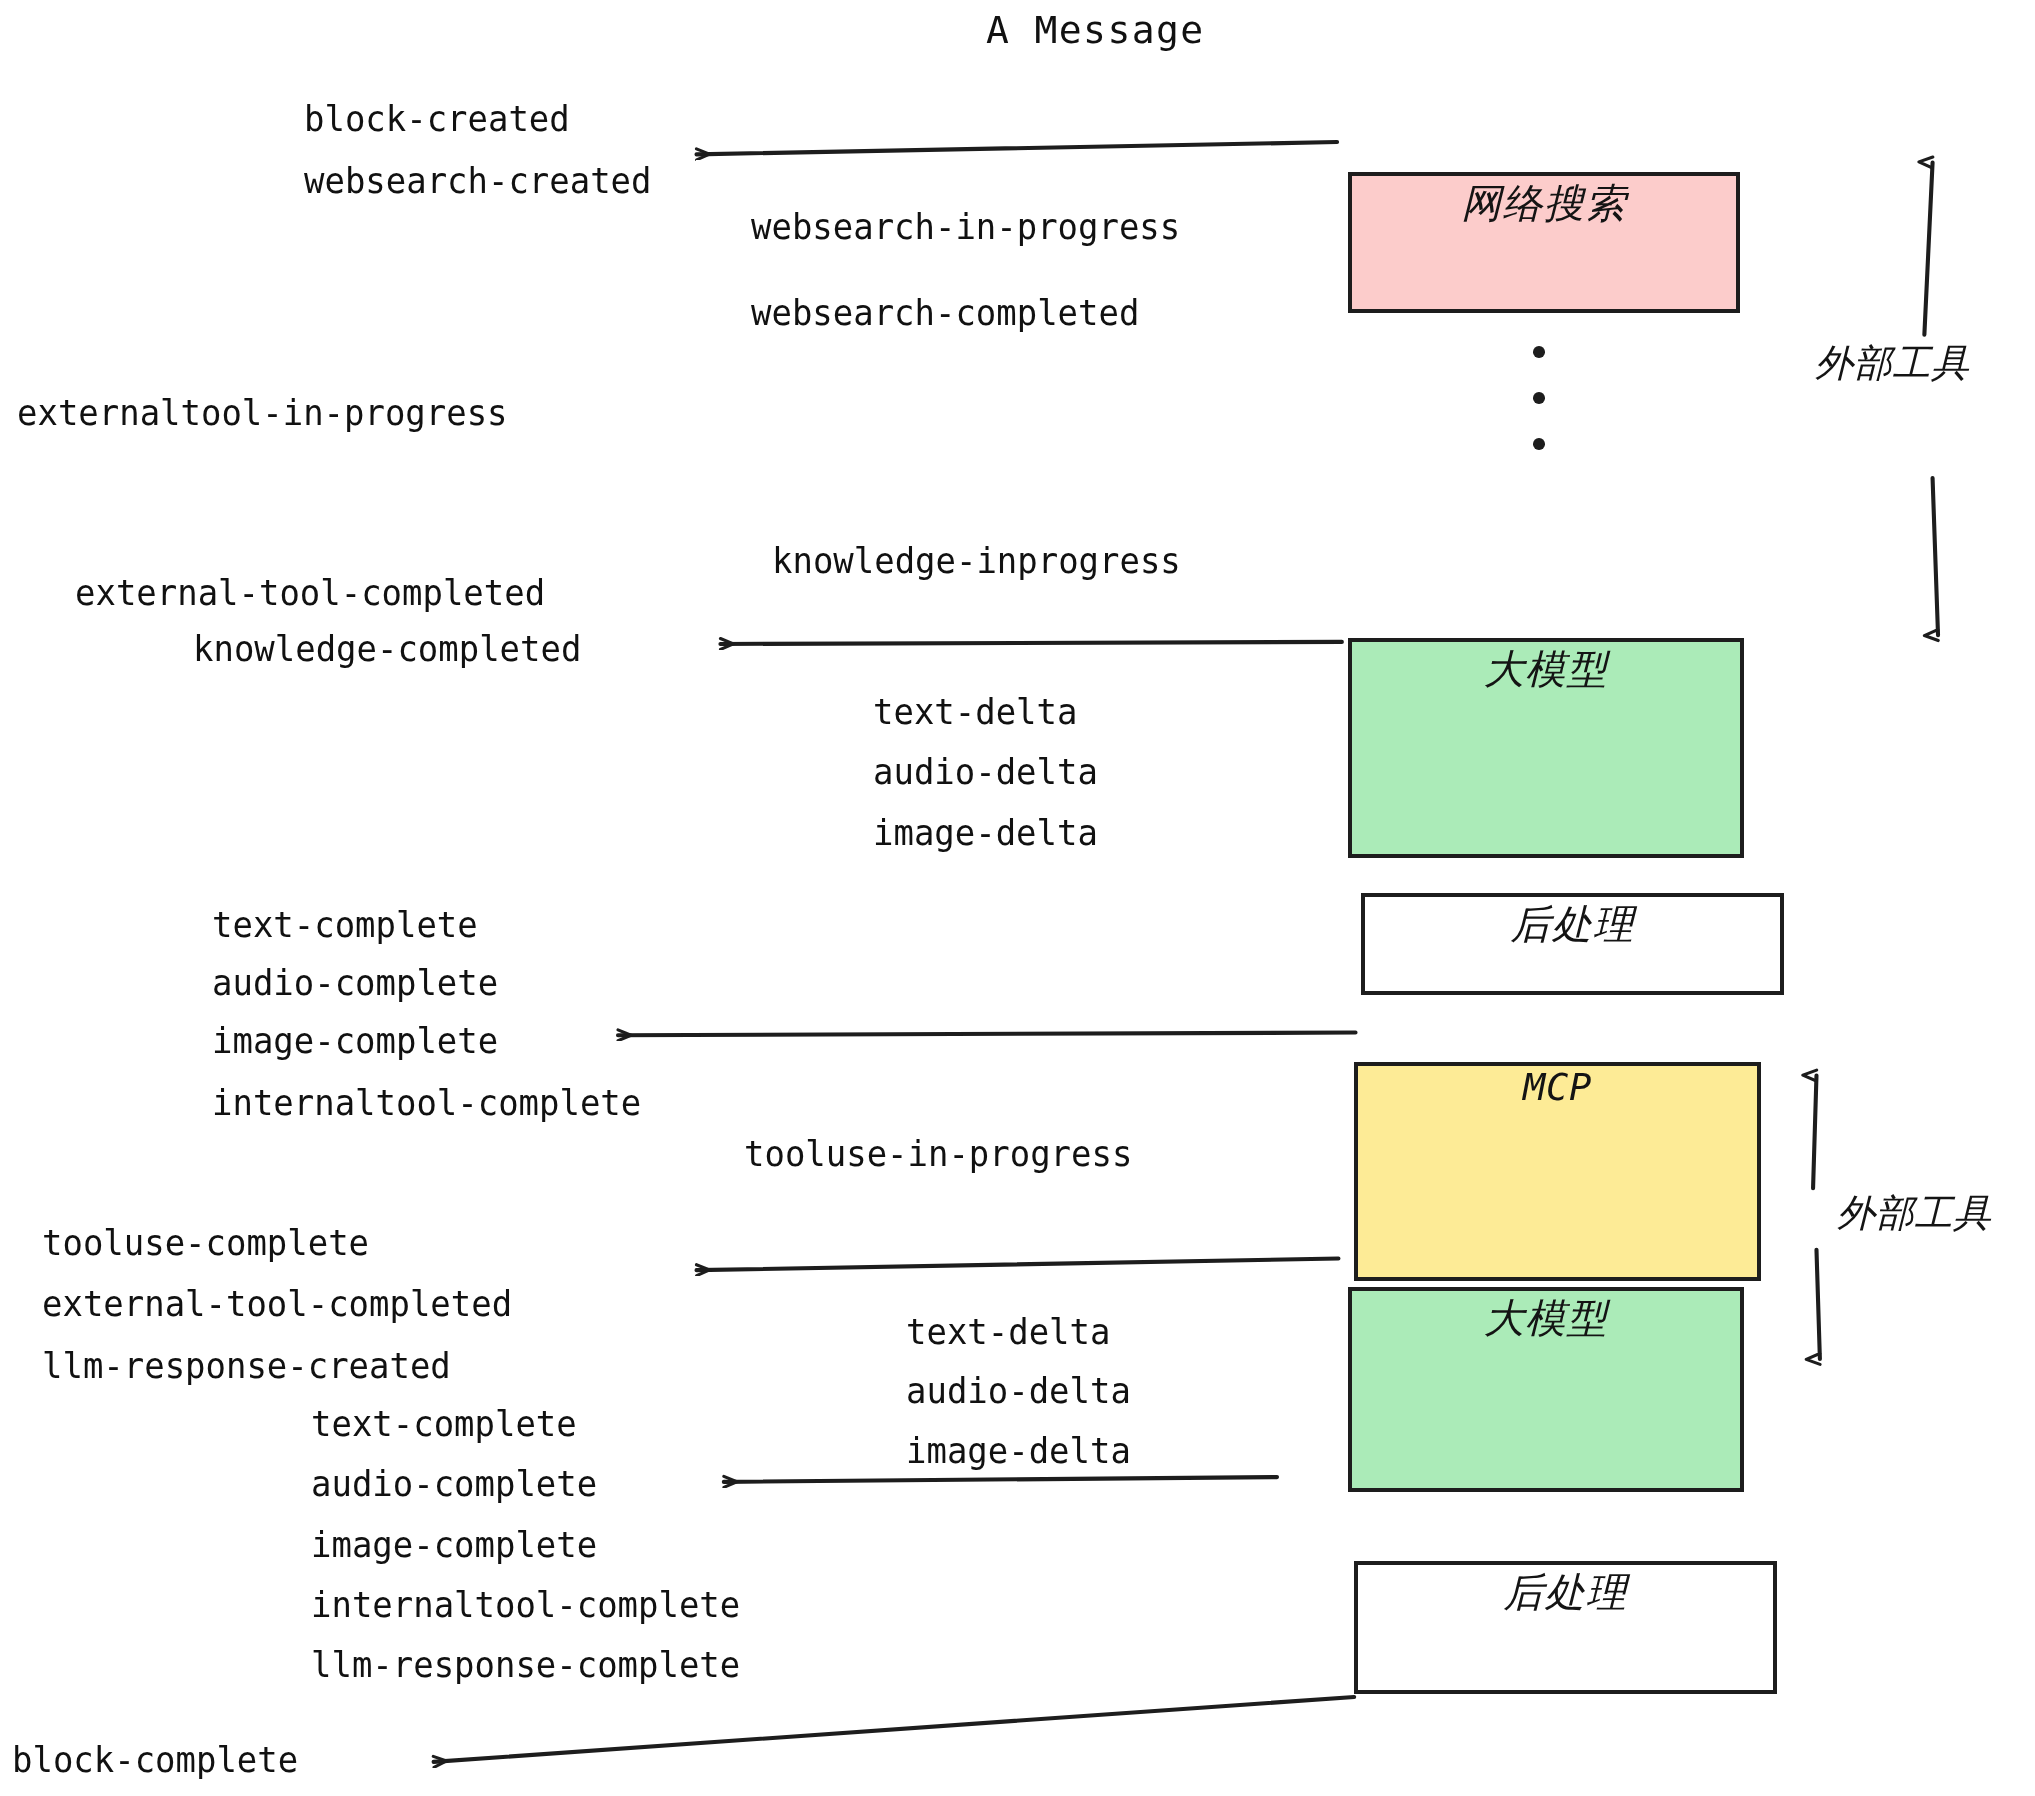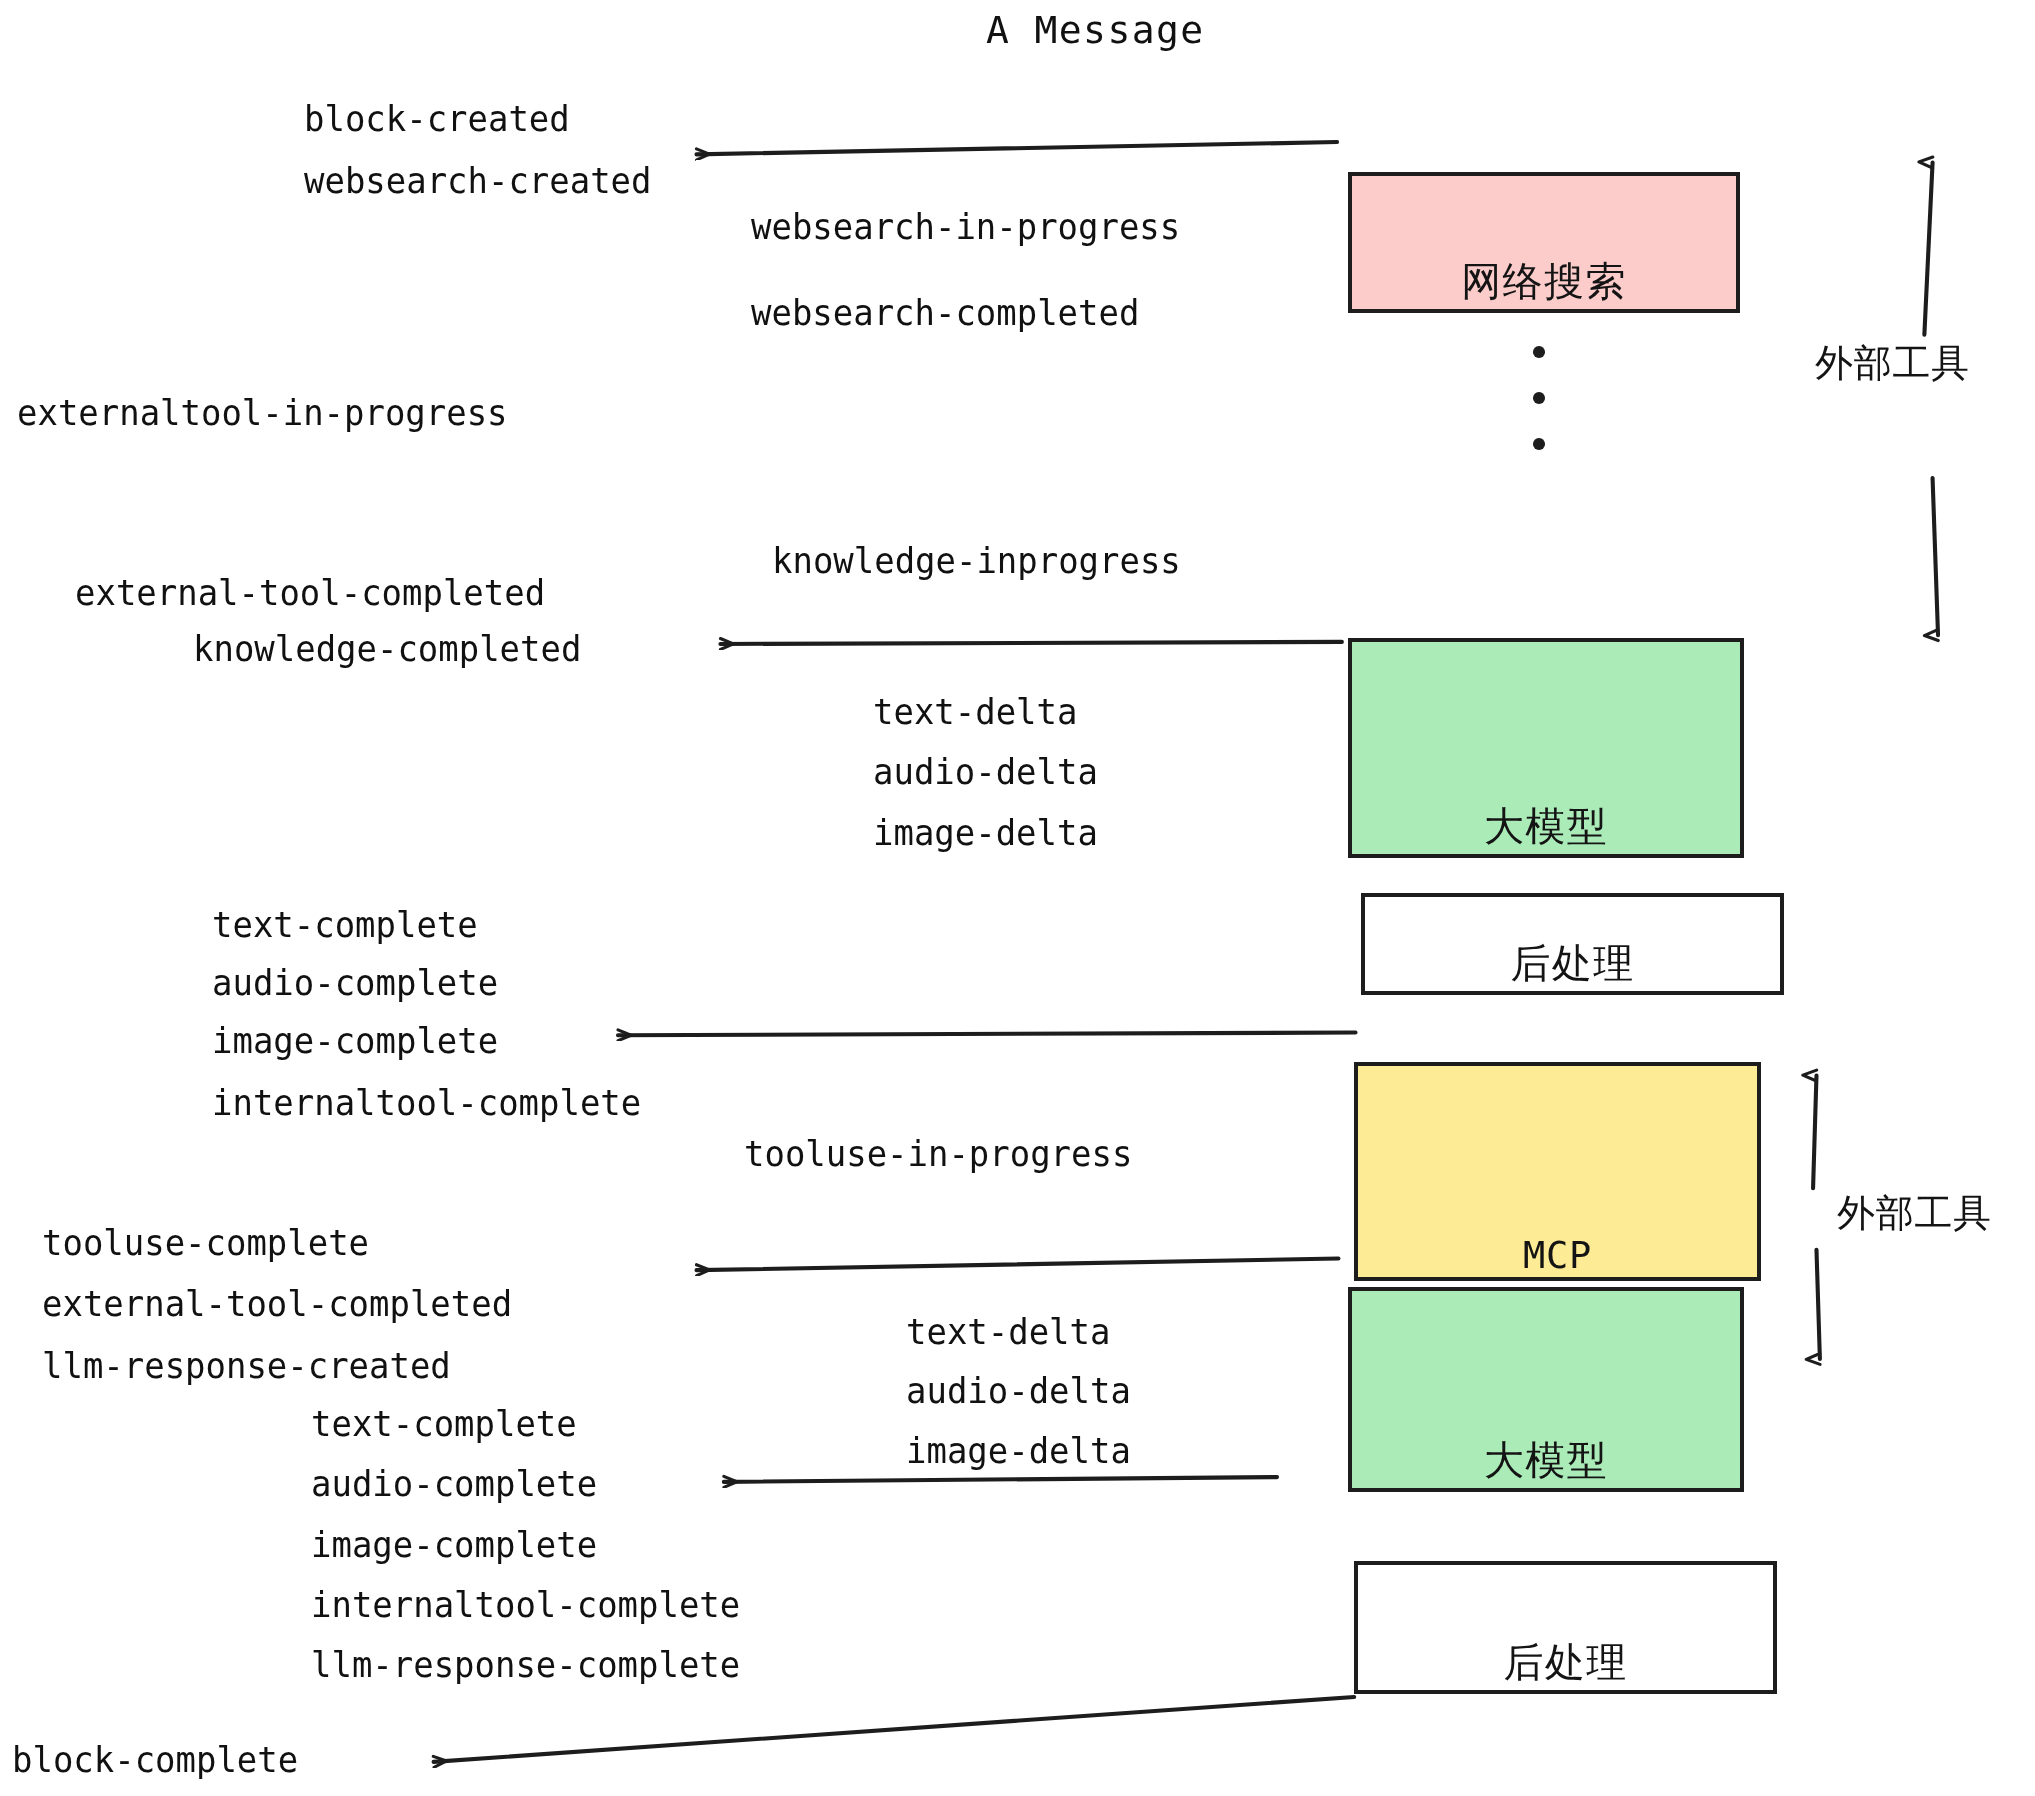--- a/index.html
+++ b/index.html
@@ -36,42 +36,44 @@
     white-space: pre;
     letter-spacing: 1.4px;
   }
 
   
   .nodebox {
     position: absolute;
     box-sizing: border-box;
     border: 4.1px solid #1d1d1d;
     display: flex;
-    align-items: flex-end;
+    align-items: flex-start;
     justify-content: center;
     font-family: "DejaVu Sans", "Liberation Sans", sans-serif;
     font-size: 40px;
     color: #141414;
     letter-spacing: 1.4px;
+    font-style: italic;
   }
   .nodebox.mono {
     font-family: "DejaVu Sans Mono", "Liberation Mono", monospace;
     font-size: 37px;
     letter-spacing: 0.7px;
     margin-top: 38px;
   }
 
   
   .sidelabel {
     position: absolute;
     font-family: "DejaVu Sans", "Liberation Sans", sans-serif;
     font-size: 38px;
     color: #141414;
     white-space: pre;
     letter-spacing: 0.7px;
+    font-style: italic;
   }
 
   
   .dots {
     position: absolute;
     display: flex;
     flex-direction: column;
     align-items: center;
     justify-content: space-between;
   }

